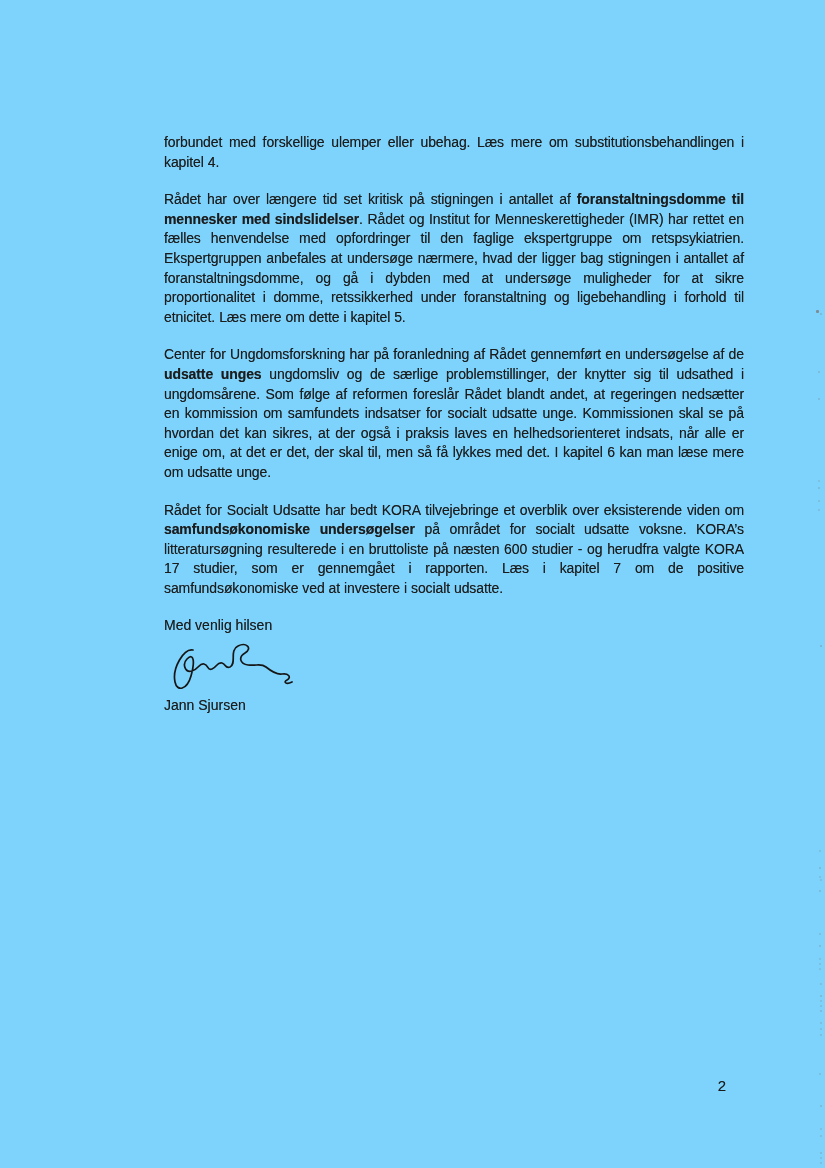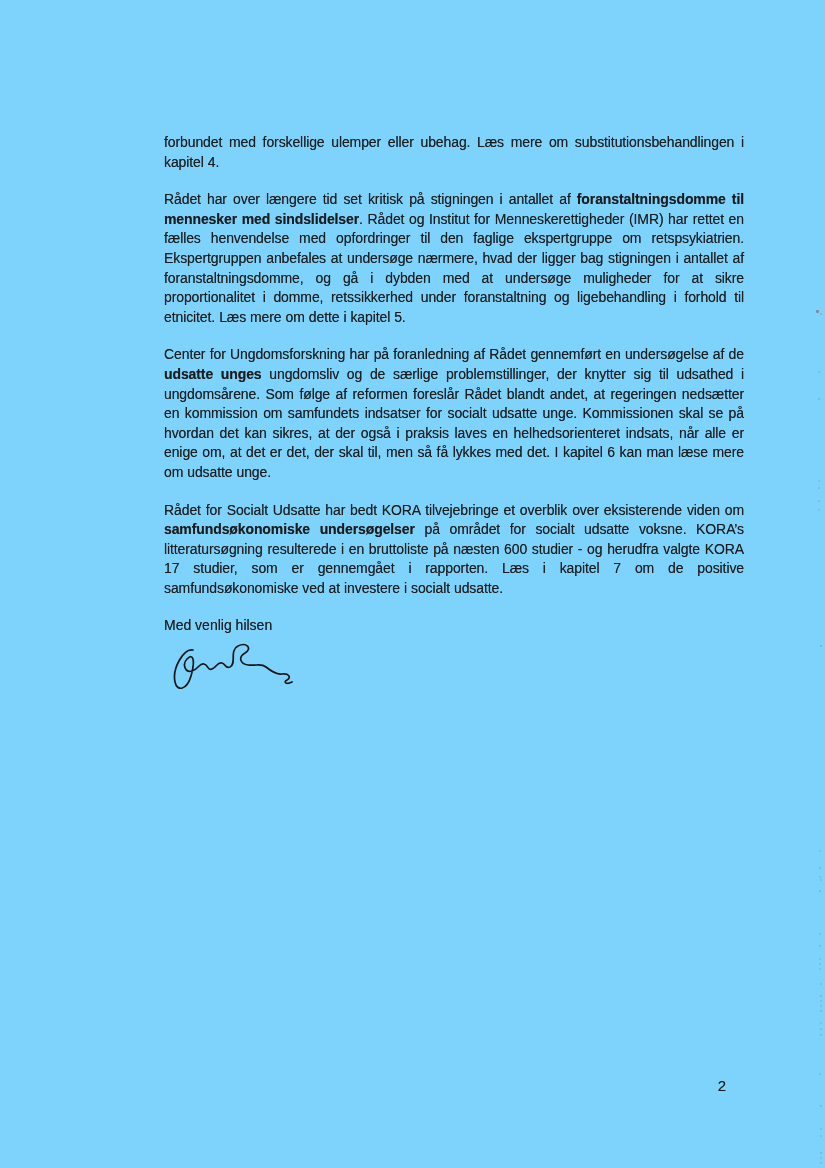--- a/index.html
+++ b/index.html
@@ -85,20 +85,21 @@
       </div>
 
     <p class="closing">Med venlig hilsen</p>
 
     <div class="signature-wrap">
       <svg width="135" height="56" viewBox="0 0 135 56" fill="none" xmlns="http://www.w3.org/2000/svg">
         <path d="M27 10 C18 8 6 28 9 42 C11 52 21 50 25 36 C29 22 28 12 21 19 C16 24 19 33 26 31 C33 29 33 23 38 24 C43 25 41 31 46 29 C51 27 51 22 56 23 C60 24 59 29 64 27 C71 24 63 10 72 6 C80 2 87 8 79 13 C72 17 74 24 82 25 C91 26 95 23 100 27 C105 31 111 35 116 34 C122 33 126 37 121 40 C117 42 120 45 126 42" stroke="#161616" stroke-width="1.7" stroke-linecap="round" stroke-linejoin="round"></path>
       </svg>
     </div>
 
+    <p class="signer-name">Jann Sjursen</p>
 
   </div>
 
   <div class="page-number">2</div>
 
   <div id="noise-host">
       <div class="noise-dot" style="left: 816px; top: 310px; width: 3px; height: 3px; opacity: 0.8;"></div>
       <div class="noise-dot" style="left: 820px; top: 313px; width: 2px; height: 2px; opacity: 0.35;"></div>
       <div class="noise-dot" style="left: 818px; top: 371px; width: 2px; height: 2px; opacity: 0.32;"></div>
       <div class="noise-dot" style="left: 818px; top: 398px; width: 2px; height: 2px; opacity: 0.35;"></div>

